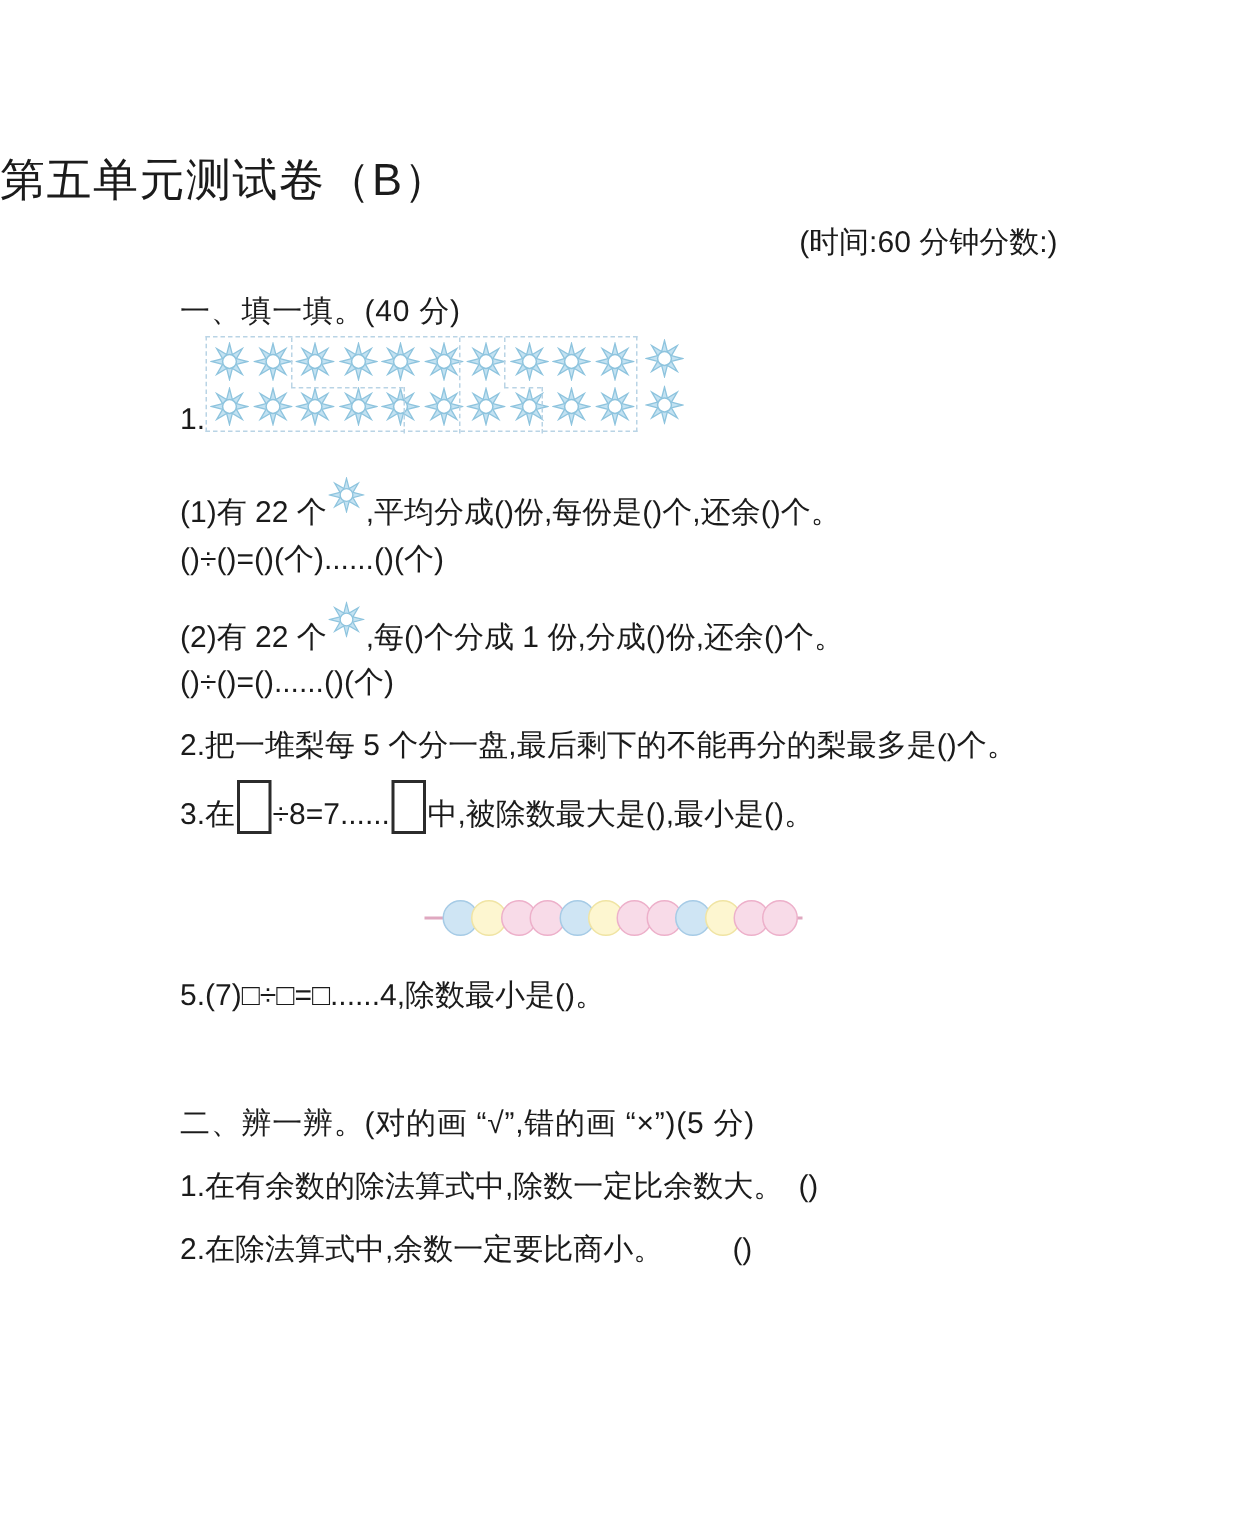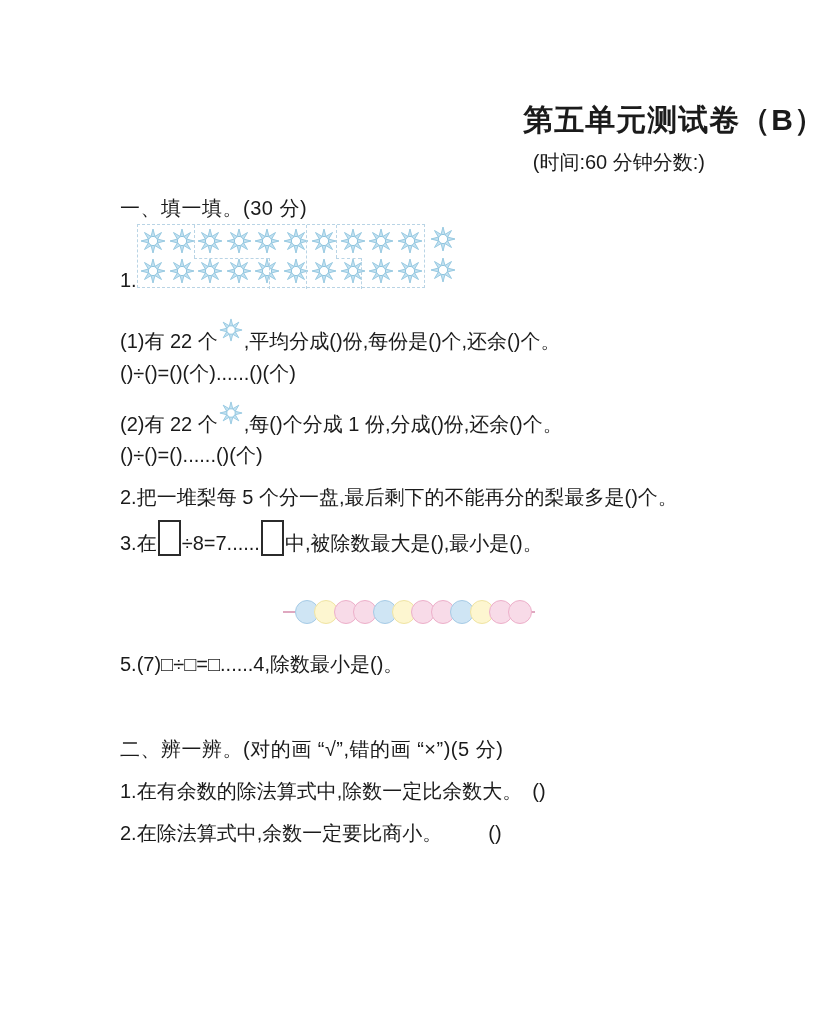--- a/index.html
+++ b/index.html
@@ -3,21 +3,21 @@
 <meta charset="utf-8">
 <style>
   html,body { margin:0; padding:0; background:#ffffff; }
   .page {
     position:relative; width:825px; height:1016px; background:#ffffff;
     font-family:"Liberation Sans","DejaVu Sans",sans-serif; color:#1b1b1b;
     overflow:hidden;
   }
   .title {
     position:absolute; top:100px; left:0; width:100%;
-    text-align:right; font-size:30px; font-weight:bold; letter-spacing:1px;
+    text-align:left; font-size:30px; font-weight:normal; letter-spacing:1px;
   }
   .meta {
     position:absolute; top:149px; right:120px;
     font-size:20px; line-height:26px;
   }
   .line {
     position:absolute; left:120px; font-size:20px; line-height:26px;
     white-space:nowrap;
   }
   .sec-heading { letter-spacing:0.5px; }
@@ -63,21 +63,21 @@
   .ans { display:inline-block; }
 </style>
 </head>
 <body>
 
 <div class="page">
 
   <div class="title">第五单元测试卷（B）</div>
   <div class="meta">(时间:60 分钟分数:)</div>
 
-  <div class="line sec-heading" style="top:195px;">一、填一填。(30 分)</div>
+  <div class="line sec-heading" style="top:195px;">一、填一填。(40 分)</div>
 
   <div class="sun-box">
     <div class="sun-grid" id="sun-grid">
         <svg class="sun-cell" viewBox="-1 -1 26 26">
           <polygon points="24,12 16.62,13.91 20.49,20.49 13.91,16.62 12,24 10.09,16.62 3.51,20.49 7.38,13.91 0,12 7.38,10.09 3.51,3.51 10.09,7.38 12,0 13.91,7.38 20.49,3.51 16.62,10.09" fill="#c3e2f2" stroke="#8ec4de" stroke-width="0.9"></polygon>
           <circle cx="12" cy="12" r="4.6" fill="#ffffff" stroke="#8ec4de" stroke-width="1"></circle>
         </svg>
         <svg class="sun-cell" viewBox="-1 -1 26 26">
           <polygon points="24,12 16.62,13.91 20.49,20.49 13.91,16.62 12,24 10.09,16.62 3.51,20.49 7.38,13.91 0,12 7.38,10.09 3.51,3.51 10.09,7.38 12,0 13.91,7.38 20.49,3.51 16.62,10.09" fill="#c3e2f2" stroke="#8ec4de" stroke-width="0.9"></polygon>
           <circle cx="12" cy="12" r="4.6" fill="#ffffff" stroke="#8ec4de" stroke-width="1"></circle>

